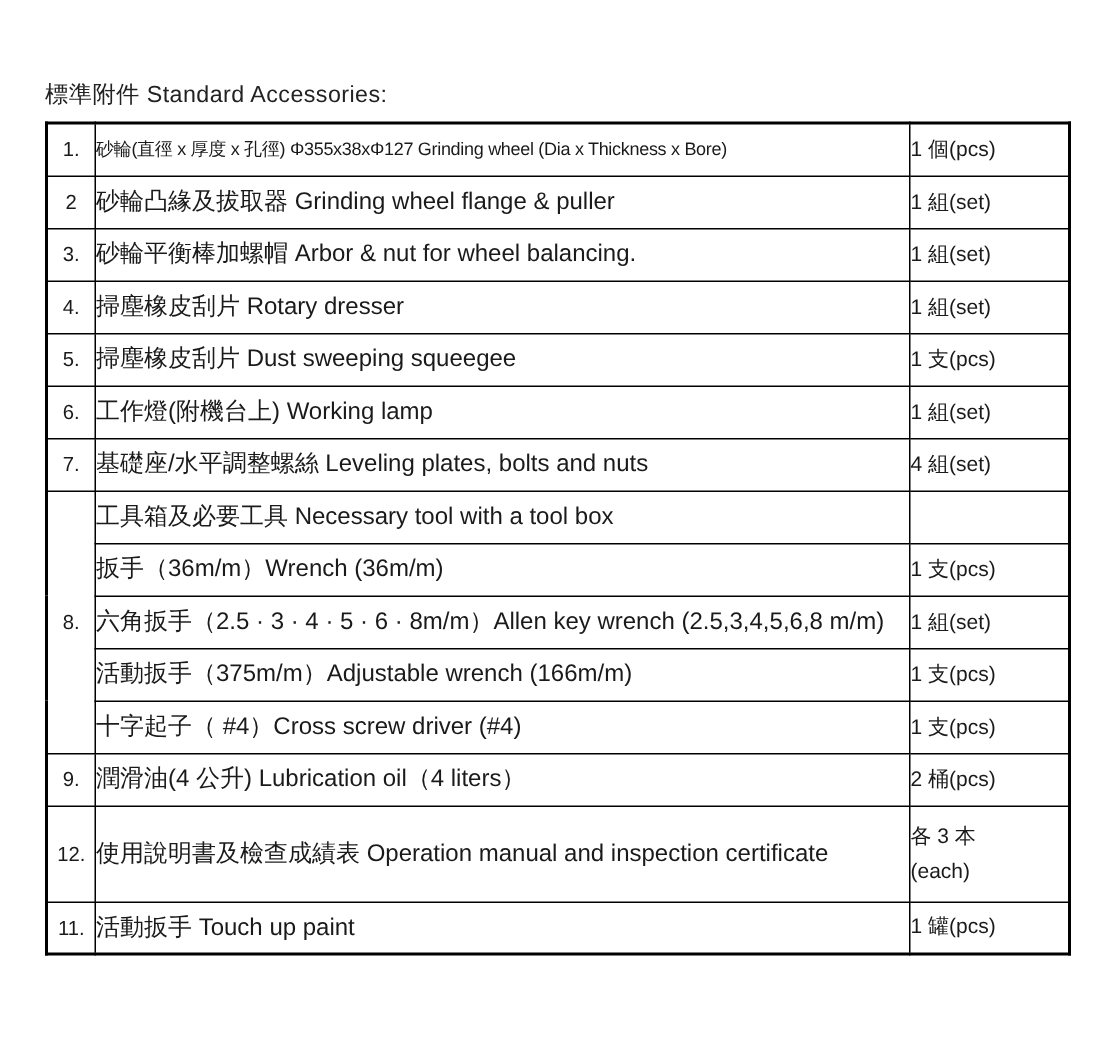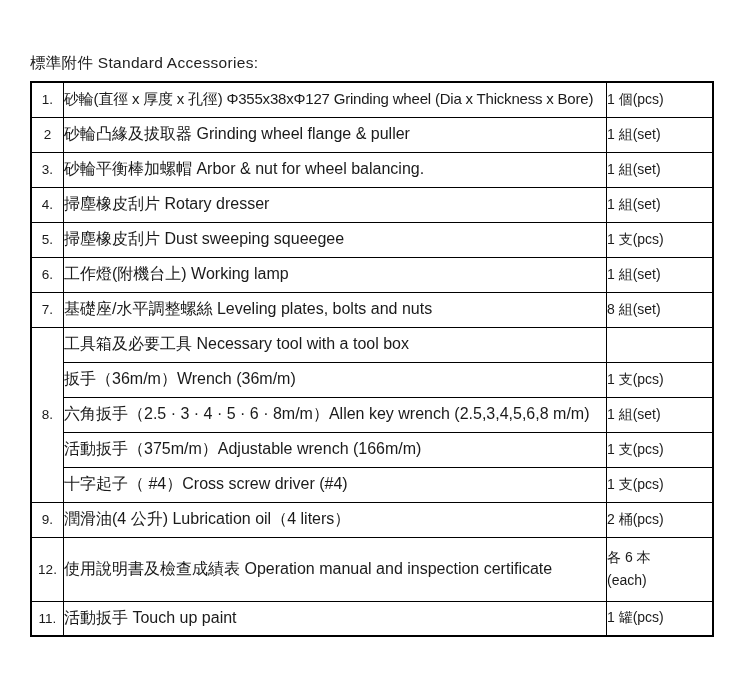--- a/index.html
+++ b/index.html
@@ -44,21 +44,21 @@
     padding-top: 9px;
   }
   td.desc {
     width: 542px;
     padding: 0 7px;
     font-size: 16px;
     white-space: nowrap;
     overflow: hidden;
     color: #1a1a1a;
   }
-  td.desc.condensed { font-size: 15px; letter-spacing: -0.2px; }
+  td.desc.condensed { font-size: 12px; letter-spacing: -0.2px; }
   td.qty {
     width: 105px;
     text-align: left;
     font-size: 14px;
     color: #1a1a1a;
   }
   td.qty .qline { line-height: 23px; }
 </style>
 </head>
 <body>
@@ -95,21 +95,21 @@
         <td class="qty">1 支(pcs)</td>
       </tr>
       <tr class="row">
         <td class="no">6.</td>
         <td class="desc">工作燈(附機台上) Working lamp</td>
         <td class="qty">1 組(set)</td>
       </tr>
       <tr class="row">
         <td class="no">7.</td>
         <td class="desc">基礎座/水平調整螺絲 Leveling plates, bolts and nuts</td>
-        <td class="qty">8 組(set)</td>
+        <td class="qty">4 組(set)</td>
       </tr>
 
       <tr class="row">
         <td class="no no-span" rowspan="5">8.</td>
         <td class="desc">工具箱及必要工具 Necessary tool with a tool box</td>
         <td class="qty"></td>
       </tr>
       <tr class="row">
         <td class="desc">扳手（36m/m）Wrench (36m/m)</td>
         <td class="qty">1 支(pcs)</td>
@@ -130,21 +130,21 @@
       <tr class="row">
         <td class="no">9.</td>
         <td class="desc">潤滑油(4 公升) Lubrication oil（4 liters）</td>
         <td class="qty">2 桶(pcs)</td>
       </tr>
 
       <tr class="row-tall">
         <td class="no">12.</td>
         <td class="desc">使用說明書及檢查成績表 Operation manual and inspection certificate</td>
         <td class="qty">
-          <div class="qline">各 6 本</div>
+          <div class="qline">各 3 本</div>
           <div class="qline">(each)</div>
         </td>
       </tr>
 
       <tr class="row">
         <td class="no">11.</td>
         <td class="desc">活動扳手 Touch up paint</td>
         <td class="qty">1 罐(pcs)</td>
       </tr>
     </tbody>

